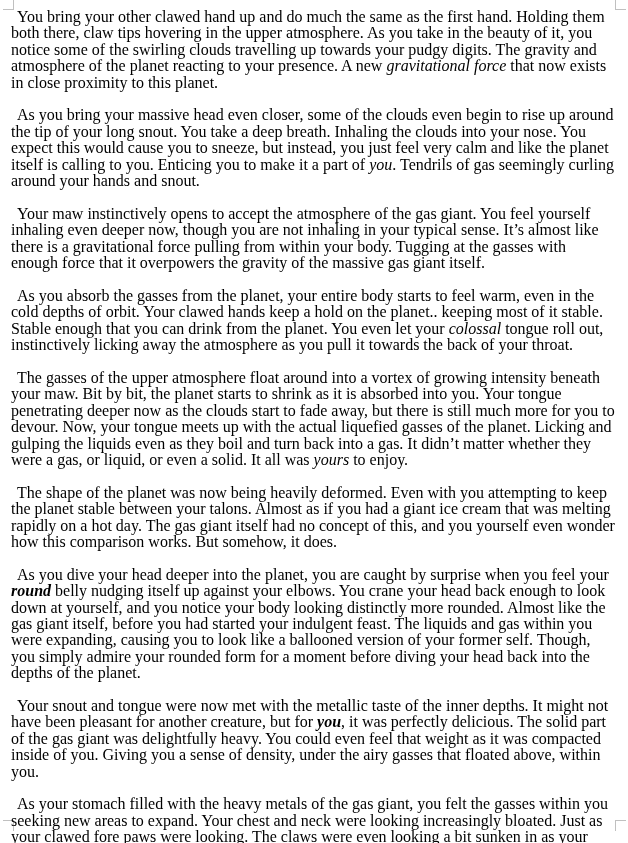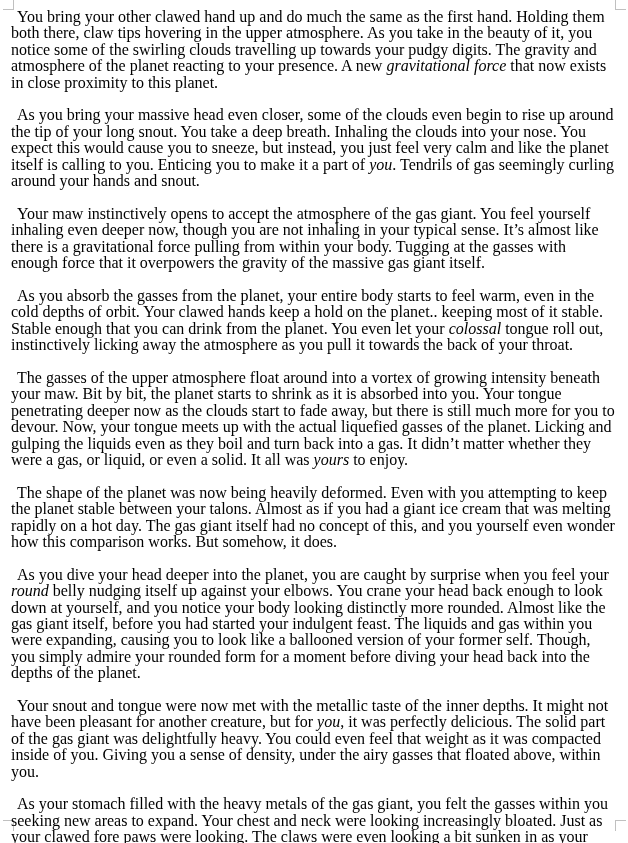--- a/index.html
+++ b/index.html
@@ -28,21 +28,21 @@
     font-size: 16px;
     line-height: 16.4px;
     color: var(--text-color, #000000);
     text-align: left;
     -webkit-font-smoothing: antialiased;
   }
   .content p { margin: 0 0 16.4px 0; text-indent: 6px; }
   .content p:last-child { margin-bottom: 0; font-family: Liberation Serif, serif; }
   .italic { font-style: italic; }
   .bold { font-weight: 400; }
-  .bold-italic { font-weight: 400; font-style: italic; }
+  .bold-italic { font-weight: 700; font-style: italic; }
 </style>
 </head>
 <body style="--page-bg: #ffffff; --text-color: #000000; --crop-color: #c0c0c0;">
 
 <div class="page">
   <div class="crop tl"></div>
   <div class="crop tr"></div>
   <div class="crop bl"></div>
   <div class="crop br"></div>
   <div class="content">

